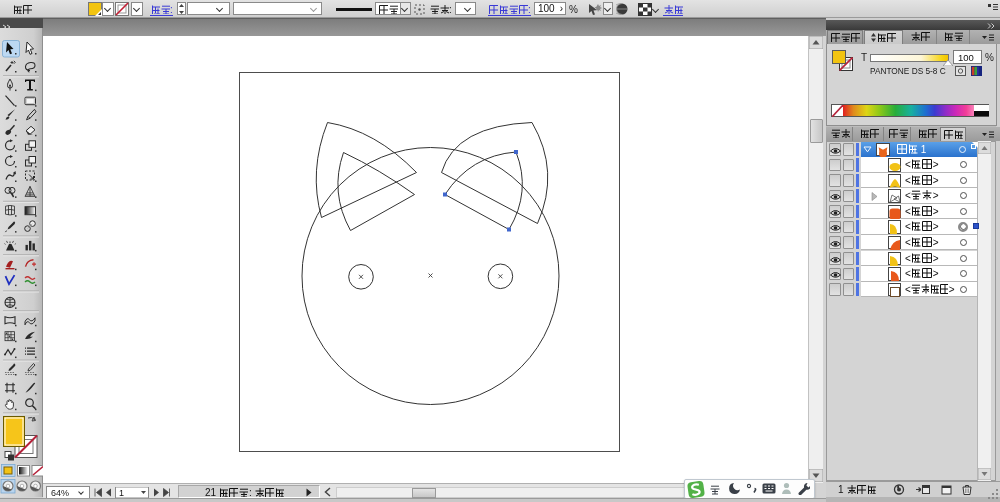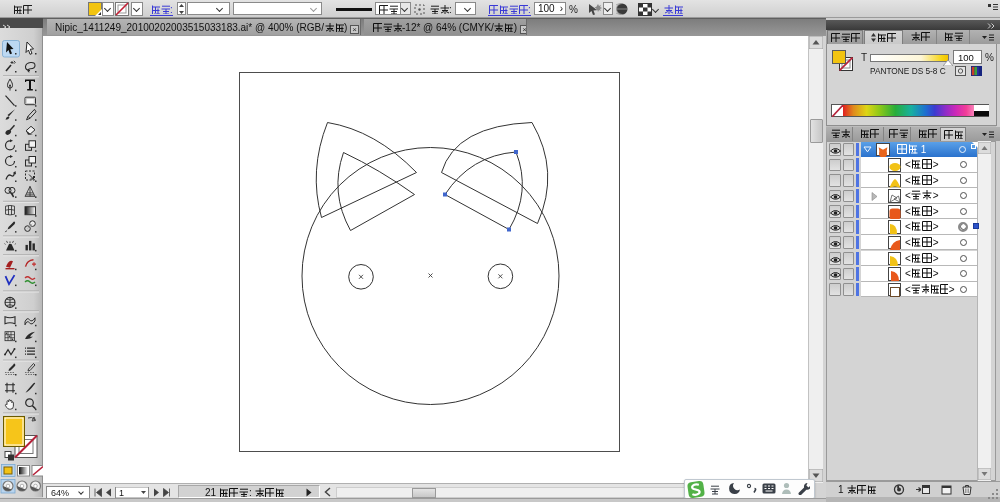--- a/index.html
+++ b/index.html
@@ -147,36 +147,20 @@
           <use href="#h4"></use>
         </svg></span><span class="hz"><svg>
           <use href="#h3"></use>
         </svg></span></div>
 <svg class="abs" style="left:988px;top:3px" width="10" height="9">
       <rect x="0" y="1" width="3" height="3" fill="#333"></rect>
       <path d="M5 1.5 H10 M5 4 H10 M5 6.5 H10" stroke="#333"></path>
     </svg>
 
 <div class="abs" id="tabstrip"></div>
-<div class="abs dtab" style="left:47px;width:314px;background:linear-gradient(#b4b4b4,#a0a0a0);border-right:1px solid #6a6a6a;padding-left:8px">Nipic_1411249_20100202003515033183.ai* @ 400% (RGB/<span class="hz" style="color:#111"><svg>
-          <use href="#h4"></use>
-        </svg></span><span class="hz" style="color:#111"><svg>
-          <use href="#h3"></use>
-        </svg></span>) <span class="x">×</span></div>
-<div class="abs dtab" style="left:364px;width:163px;background:linear-gradient(#a0a0a0,#909090);border-right:1px solid #6a6a6a;padding-left:8px"><span class="hz" style="color:#111"><svg>
-          <use href="#h1"></use>
-        </svg></span><span class="hz" style="color:#111"><svg>
-          <use href="#h2"></use>
-        </svg></span><span class="hz" style="color:#111"><svg>
-          <use href="#h4"></use>
-        </svg></span>-12* @ 64% (CMYK/<span class="hz" style="color:#111"><svg>
-          <use href="#h4"></use>
-        </svg></span><span class="hz" style="color:#111"><svg>
-          <use href="#h3"></use>
-        </svg></span>) <span class="x">×</span></div>
 
 <div class="abs" id="toolhead"><svg width="14" height="10">
         <path d="M3 3 l3 2 -3 2 M7 3 l3 2 -3 2" stroke="#ddd" fill="none"></path>
       </svg></div>
 <div class="abs" id="toolbar"></div>
 <svg class="abs" id="toolsvg" style="left:0;top:28px" width="43" height="469">
       <defs>
         <linearGradient id="grd" x1="0" y1="0" x2="1" y2="0">
           <stop offset="0" stop-color="#111"></stop>
           <stop offset="1" stop-color="#fff"></stop>

